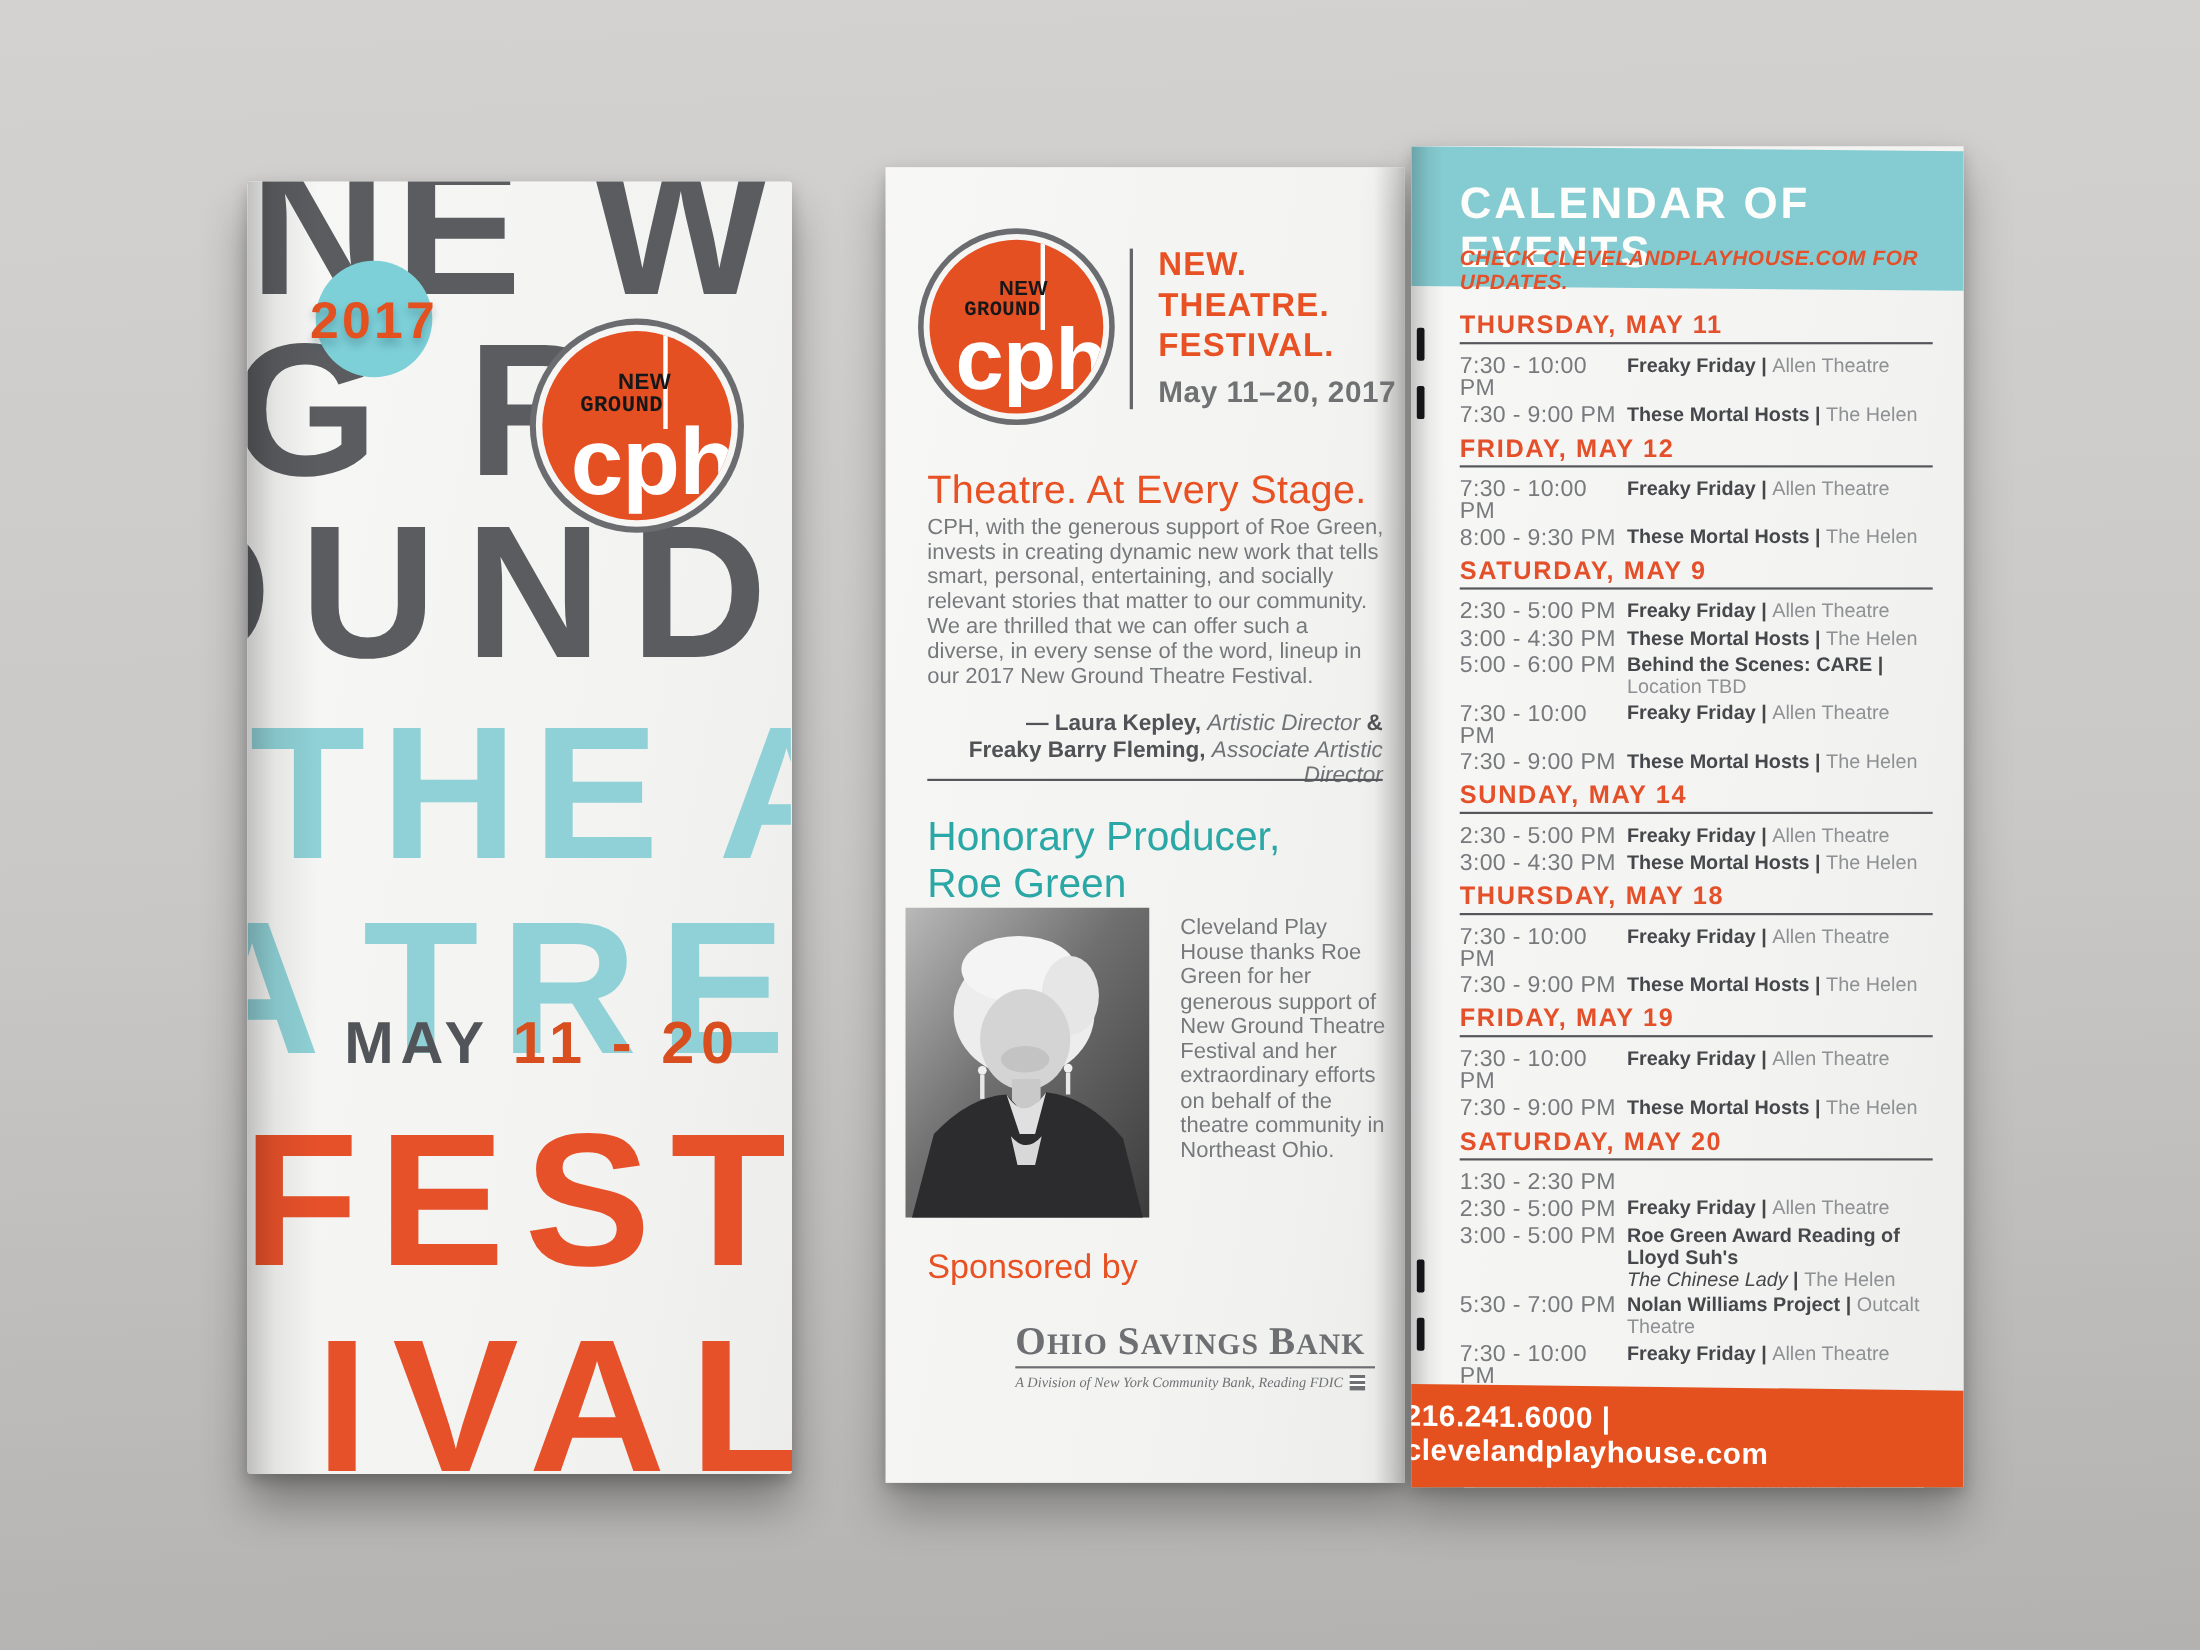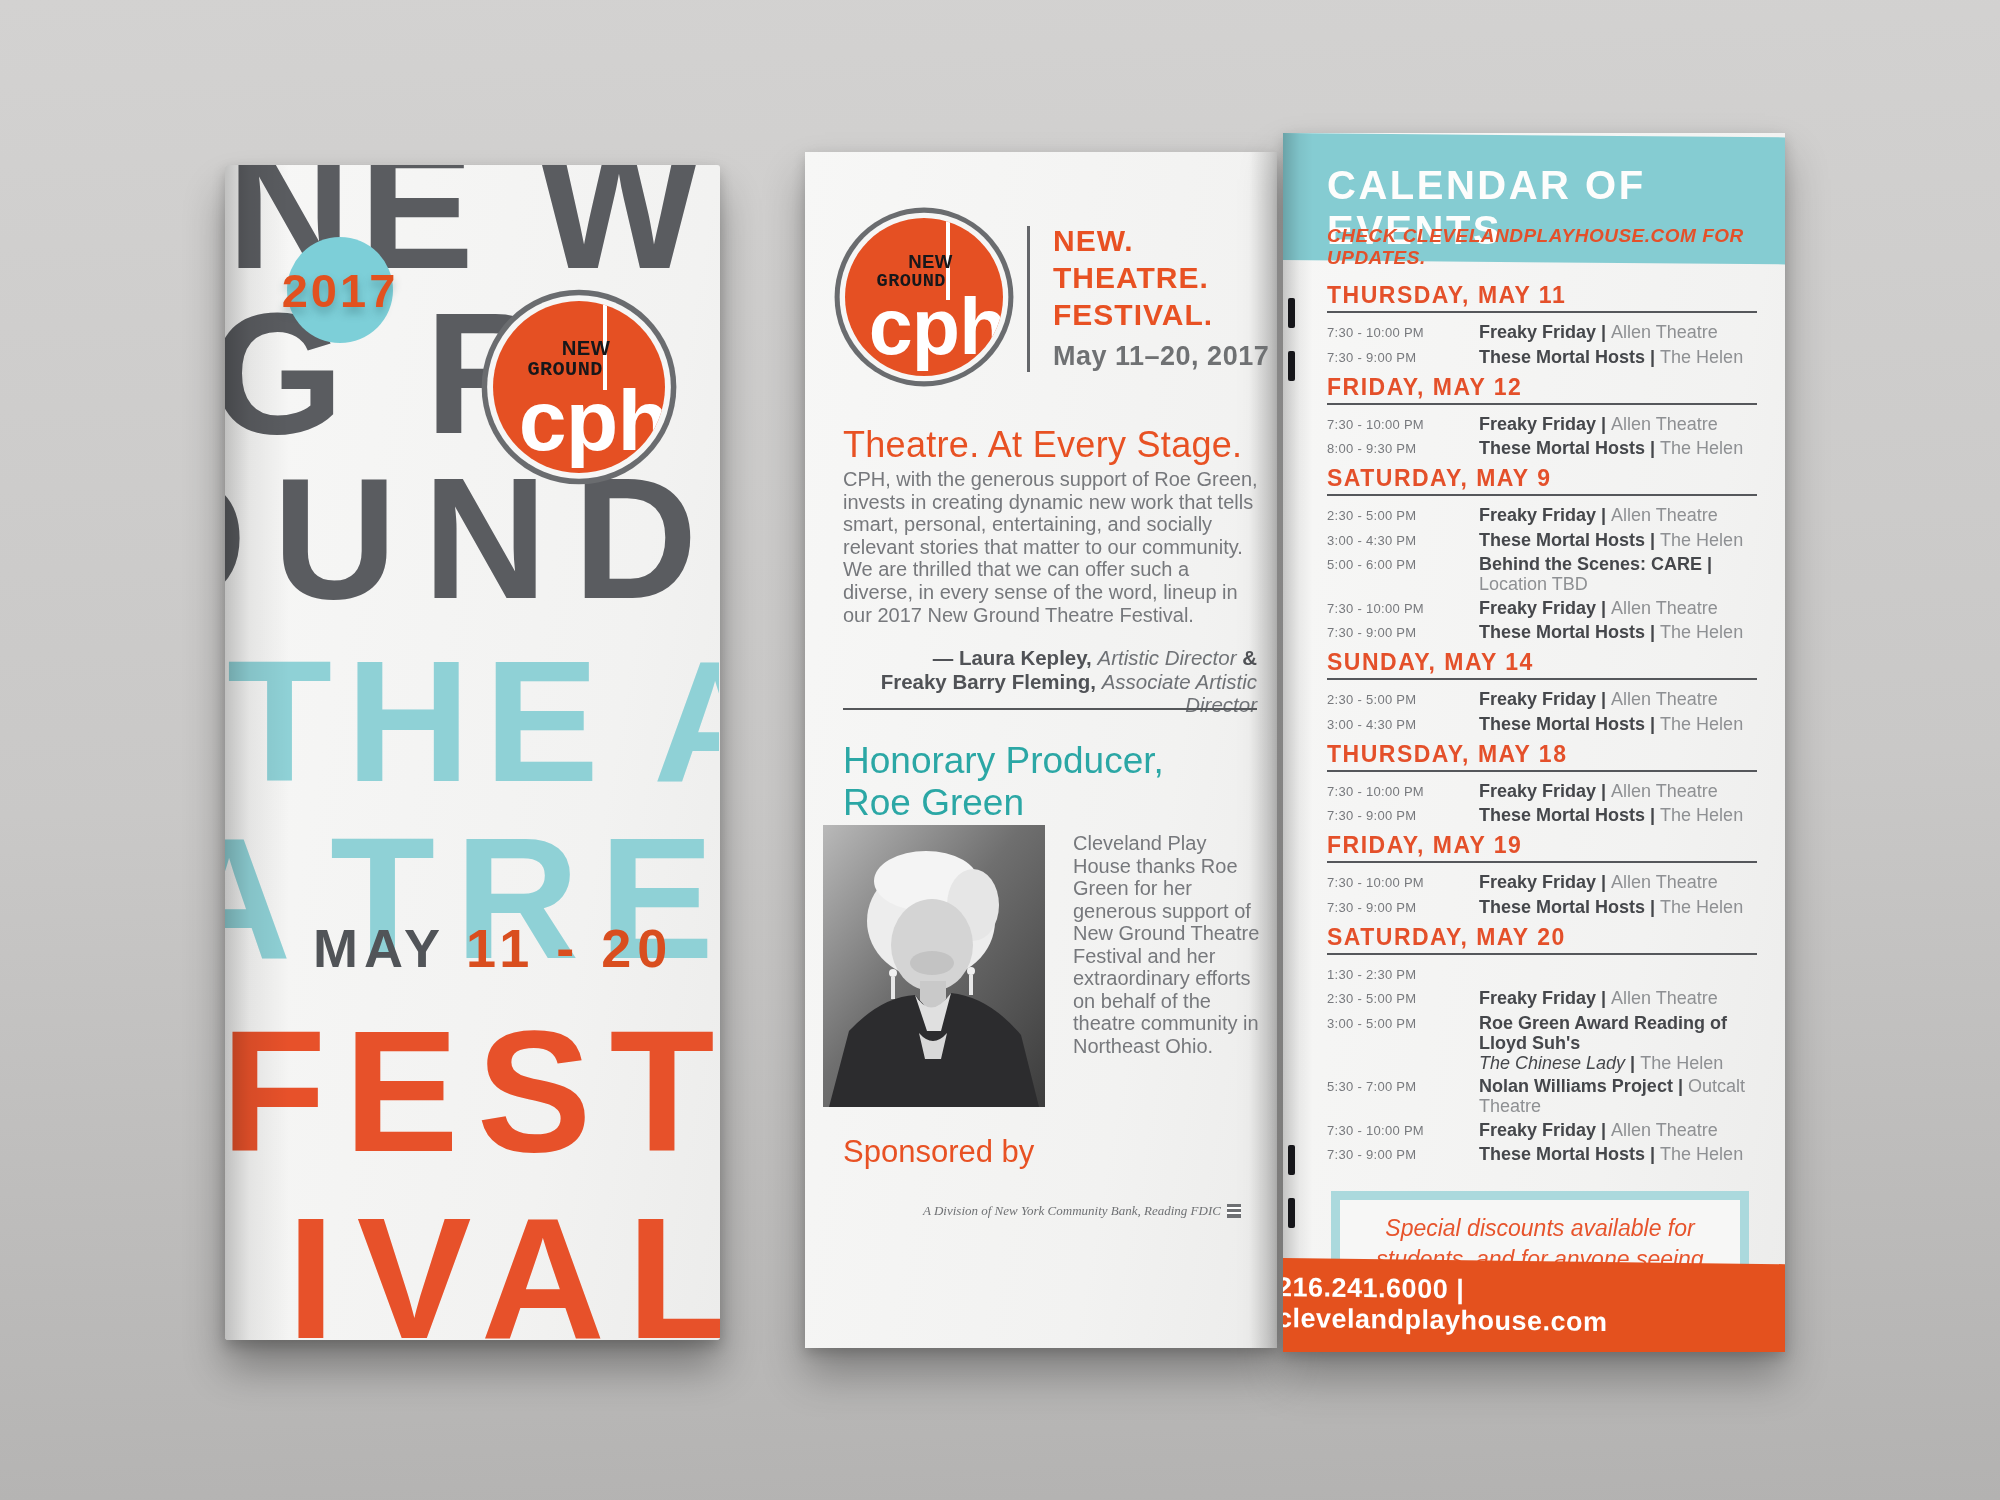--- a/index.html
+++ b/index.html
@@ -72,21 +72,21 @@
   .cal-band{position:absolute;top:0;left:-4px;right:-4px;height:127px;background:#85ccd2;
        transform:skewY(.5deg);transform-origin:left;z-index:1;}
   .cal-title{position:absolute;left:44px;top:30px;z-index:2;font-size:40px;font-weight:700;color:#fdfdfc;letter-spacing:2.5px;}
   .cal-sub{position:absolute;left:44px;top:92px;z-index:2;font-size:19px;font-weight:700;font-style:italic;
        color:#e4502a;letter-spacing:.5px;}
   .cal-content{position:absolute;left:44px;right:28px;top:152px;z-index:4;}
   .day{margin-bottom:9px;}
   .day-h{font-size:23px;line-height:20px;font-weight:700;color:#e4502a;letter-spacing:1.5px;
          padding-bottom:6px;border-bottom:2.5px solid #55575b;margin-bottom:9px;}
   .ev{display:flex;margin-bottom:3.5px;font-size:18px;line-height:20px;}
-  .ev-time{width:152px;flex:none;color:#77797d;font-size:13px;letter-spacing:.3px;padding-top:1px;}
+  .ev-time{width:152px;flex:none;color:#77797d;font-size:21px;letter-spacing:.3px;padding-top:1px;}
   .ev-body{flex:1;}
   .ev-title,.ev-pipe{font-weight:700;color:#45474b;}
   .ev-venue{color:#8e9093;}
   .ev-note{color:#8e9093;margin-top:1px;}
   .ev-ital{font-weight:400;font-style:italic;color:#45474b;text-align:center;}
   .promo{margin:26px 8px 0 4px;border:9px solid #abd9dd;background:#f7f7f6;text-align:center;
          padding:13px 24px;font-style:italic;color:#e7542c;font-size:23px;line-height:31px;}
   .cal-foot{position:absolute;left:-6px;right:-6px;bottom:-10px;height:104px;background:#e4511e;
          transform:skewY(.7deg);transform-origin:left;z-index:5;display:flex;align-items:center;justify-content:center;}
   .cal-foot .ft{font-size:27px;font-weight:700;color:#ffffff;letter-spacing:.5px;padding-bottom:14px;}
@@ -184,20 +184,23 @@
     <path d="M92,170 Q108,196 128,168 L118,206 L104,206 Z" fill="#e0e0e0"></path>
     <circle cx="70" cy="148" r="4" fill="#f0f0f0"></circle>
       <rect x="68" y="152" width="4" height="22" fill="#e8e8e8"></rect>
     <circle cx="148" cy="146" r="4" fill="#f0f0f0"></circle>
       <rect x="146" y="150" width="4" height="20" fill="#e8e8e8"></rect>
     <path d="M96,208 q14,16 28,0 l-6,26 h-16 z" fill="#d8d8d8"></path>
   </svg>
   <div class="mid-el producer-body">Cleveland Play House thanks Roe Green for her generous support of New Ground Theatre Festival and her extraordinary efforts on behalf of the theatre community in Northeast Ohio.</div>
   <div class="mid-el sponsored">Sponsored by</div>
   <div class="mid-el osb">
+    <div class="osb-name">
+      <span>Ohio</span><span>Savings</span><span>Bank</span>
+    </div>
     <div class="osb-tag">
       <span>A Division of New York Community Bank, Reading FDIC</span>
       <span class="fdic-mark"></span>
     </div>
   </div>
   <div class="fold"></div>
 </div>
 
 <div class="page cal">
   <div class="cal-band"></div>

